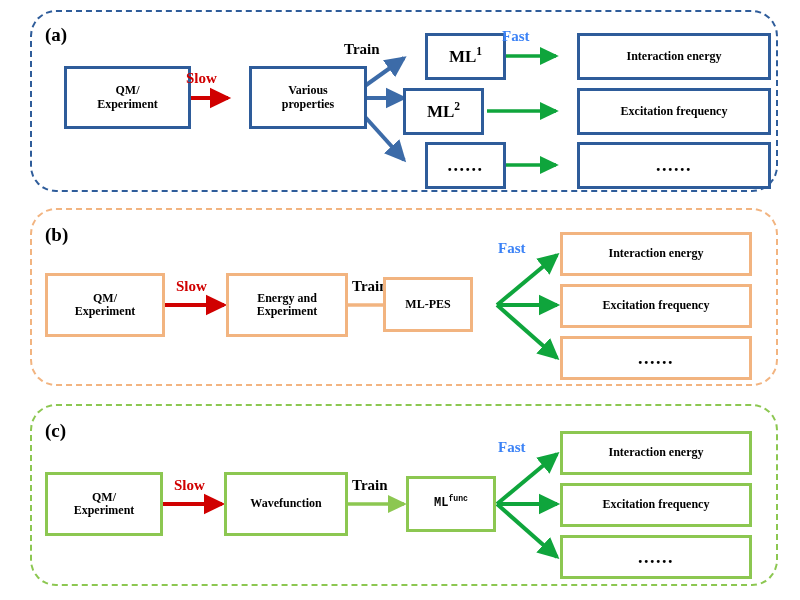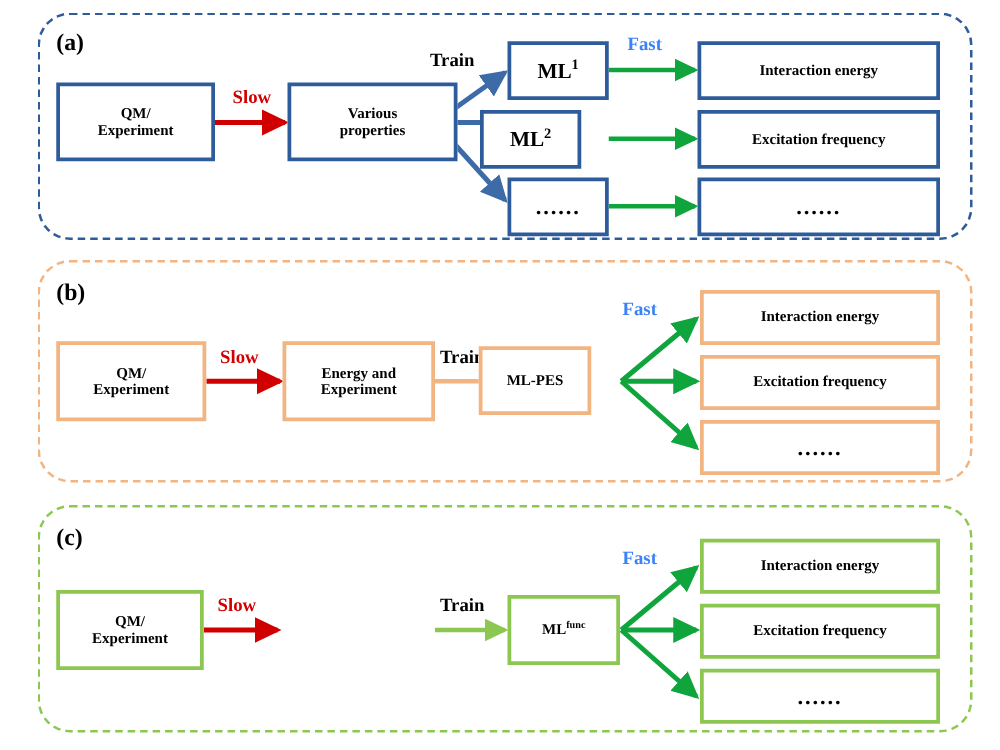--- a/index.html
+++ b/index.html
@@ -43,21 +43,21 @@
     display:flex;
     align-items:center;
     justify-content:center;
     text-align:center;
     font-family:"Liberation Serif", serif;
     font-weight:bold;
     color:#000000;
     line-height:1.12;
     padding:0 3px;
   }
-  .b-blue  {border-color:#2E5C9A;border-width:3px;}
+  .b-blue  {border-color:#2E5C9A;border-width:3px;margin-left:19px;}
   .b-orange{border-color:#F2B480;border-width:3px;}
   .b-green {border-color:#8CC751;border-width:3px;}
 
   .box .txt{display:block;}
   .fs16{font-size:12px;}
   .fs17{font-size:17px;}
   .dots{letter-spacing:1.5px;font-size:18px;font-weight:bold;}
 
   sup{font-size:0.68em;vertical-align:super;line-height:0;font-weight:bold;}
 
@@ -133,21 +133,21 @@
 
   <div class="box b-blue fs16" style="left:45px;top:66px;width:127px;height:63px;">
     <span>
       <span class="txt">QM/</span>
       <span class="txt">Experiment</span>
     </span>
   </div>
 
   <div class="edge-label lbl-slow" style="left:186px;top:70px;">Slow</div>
 
-  <div class="box b-blue fs16" style="left:230px;top:66px;width:136px;height:63px;">
+  <div class="box b-blue fs16" style="left:230px;top:66px;width:118px;height:63px;">
     <span>
       <span class="txt">Various</span>
       <span class="txt">properties</span>
     </span>
   </div>
 
   <div class="edge-label lbl-train" style="left:344px;top:41px;">Train</div>
 
   <div class="box b-blue fs17" style="left:406px;top:33px;width:81px;height:47px;">
     <span><span>ML</span><sup>1</sup></span>
@@ -215,24 +215,27 @@
 
   <div class="box b-green fs16" style="left:45px;top:472px;width:118px;height:64px;">
     <span>
       <span class="txt">QM/</span>
       <span class="txt">Experiment</span>
     </span>
   </div>
 
   <div class="edge-label lbl-slow" style="left:174px;top:477px;">Slow</div>
 
+  <div class="box b-green fs16" style="left:224px;top:472px;width:124px;height:64px;">
+    <span class="txt">Wavefunction</span>
+  </div>
 
   <div class="edge-label lbl-train" style="left:352px;top:477px;">Train</div>
 
-  <div class="box b-green fs16" style="left:406px;top:476px;width:90px;height:56px;">
+  <div class="box b-green fs16" style="left:406px;top:476px;width:90px;height:56px;font-family:Liberation Mono, monospace;">
     <span><span>ML</span><sup>func</sup></span>
   </div>
 
   <div class="edge-label lbl-fast" style="left:498px;top:439px;">Fast</div>
 
   <div class="box b-green fs16" style="left:560px;top:431px;width:192px;height:44px;">
     <span>Interaction energy</span>
   </div>
   <div class="box b-green fs16" style="left:560px;top:483px;width:192px;height:44px;">
     <span>Excitation frequency</span>

